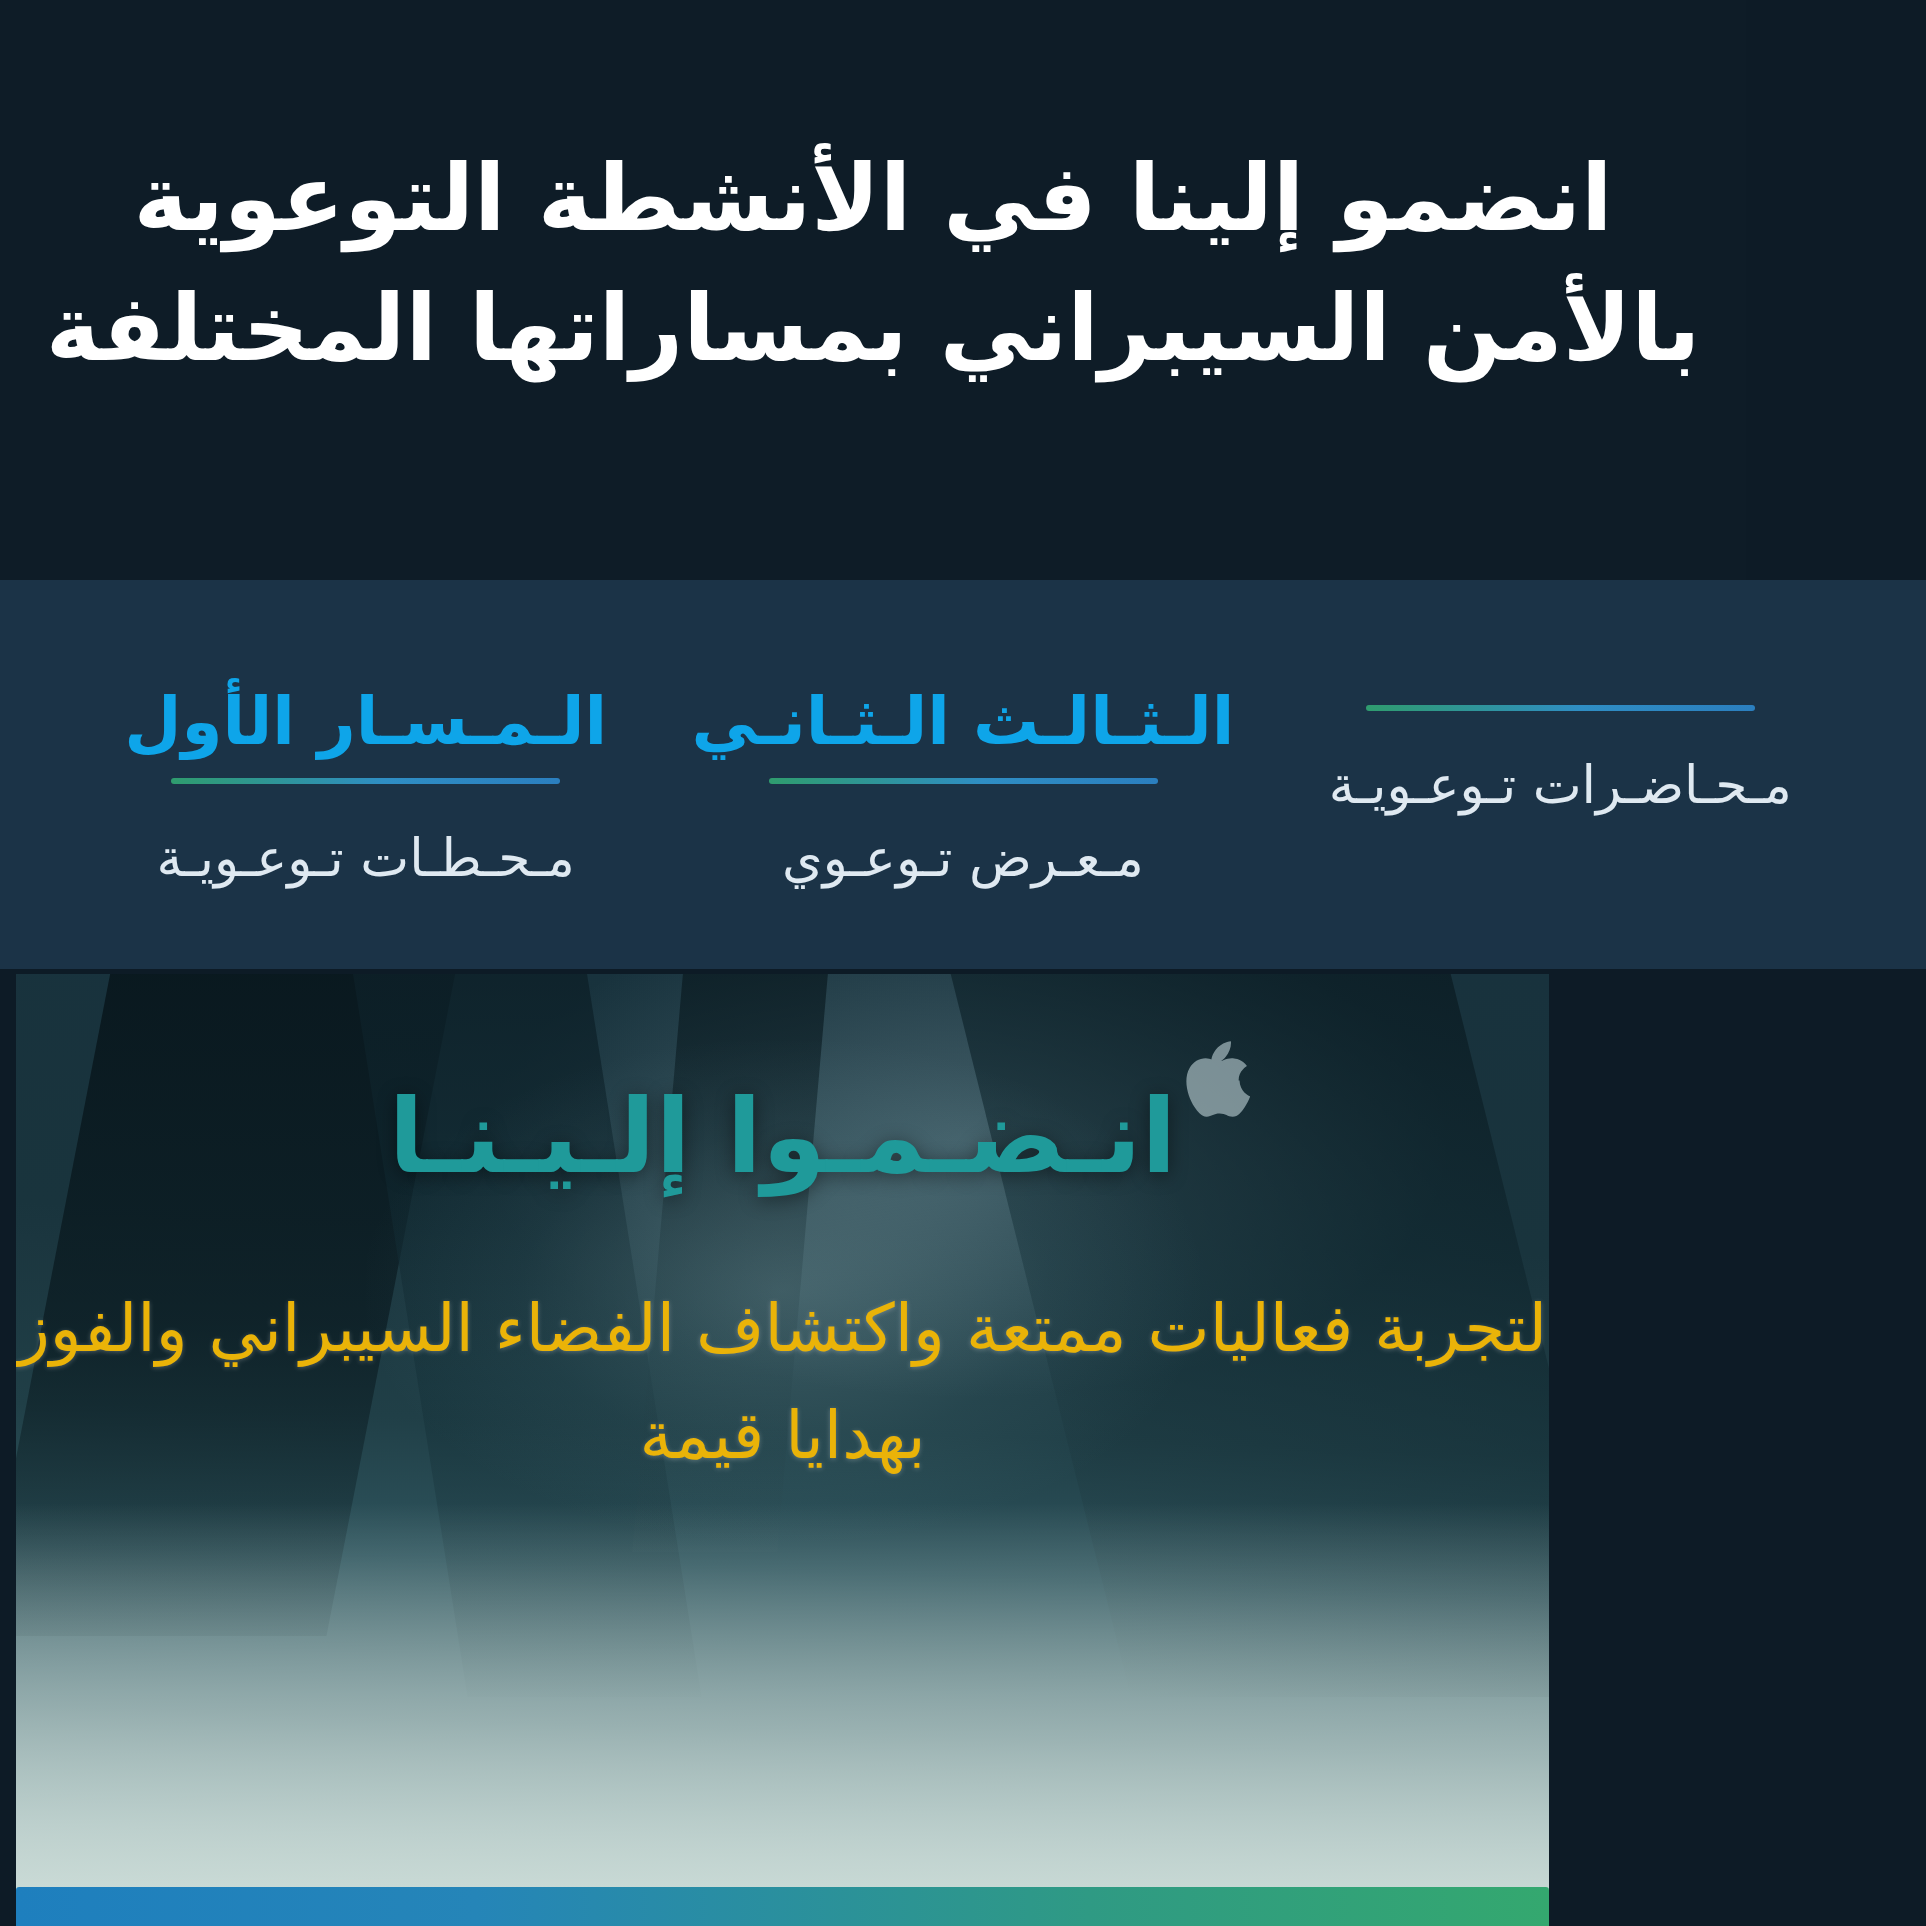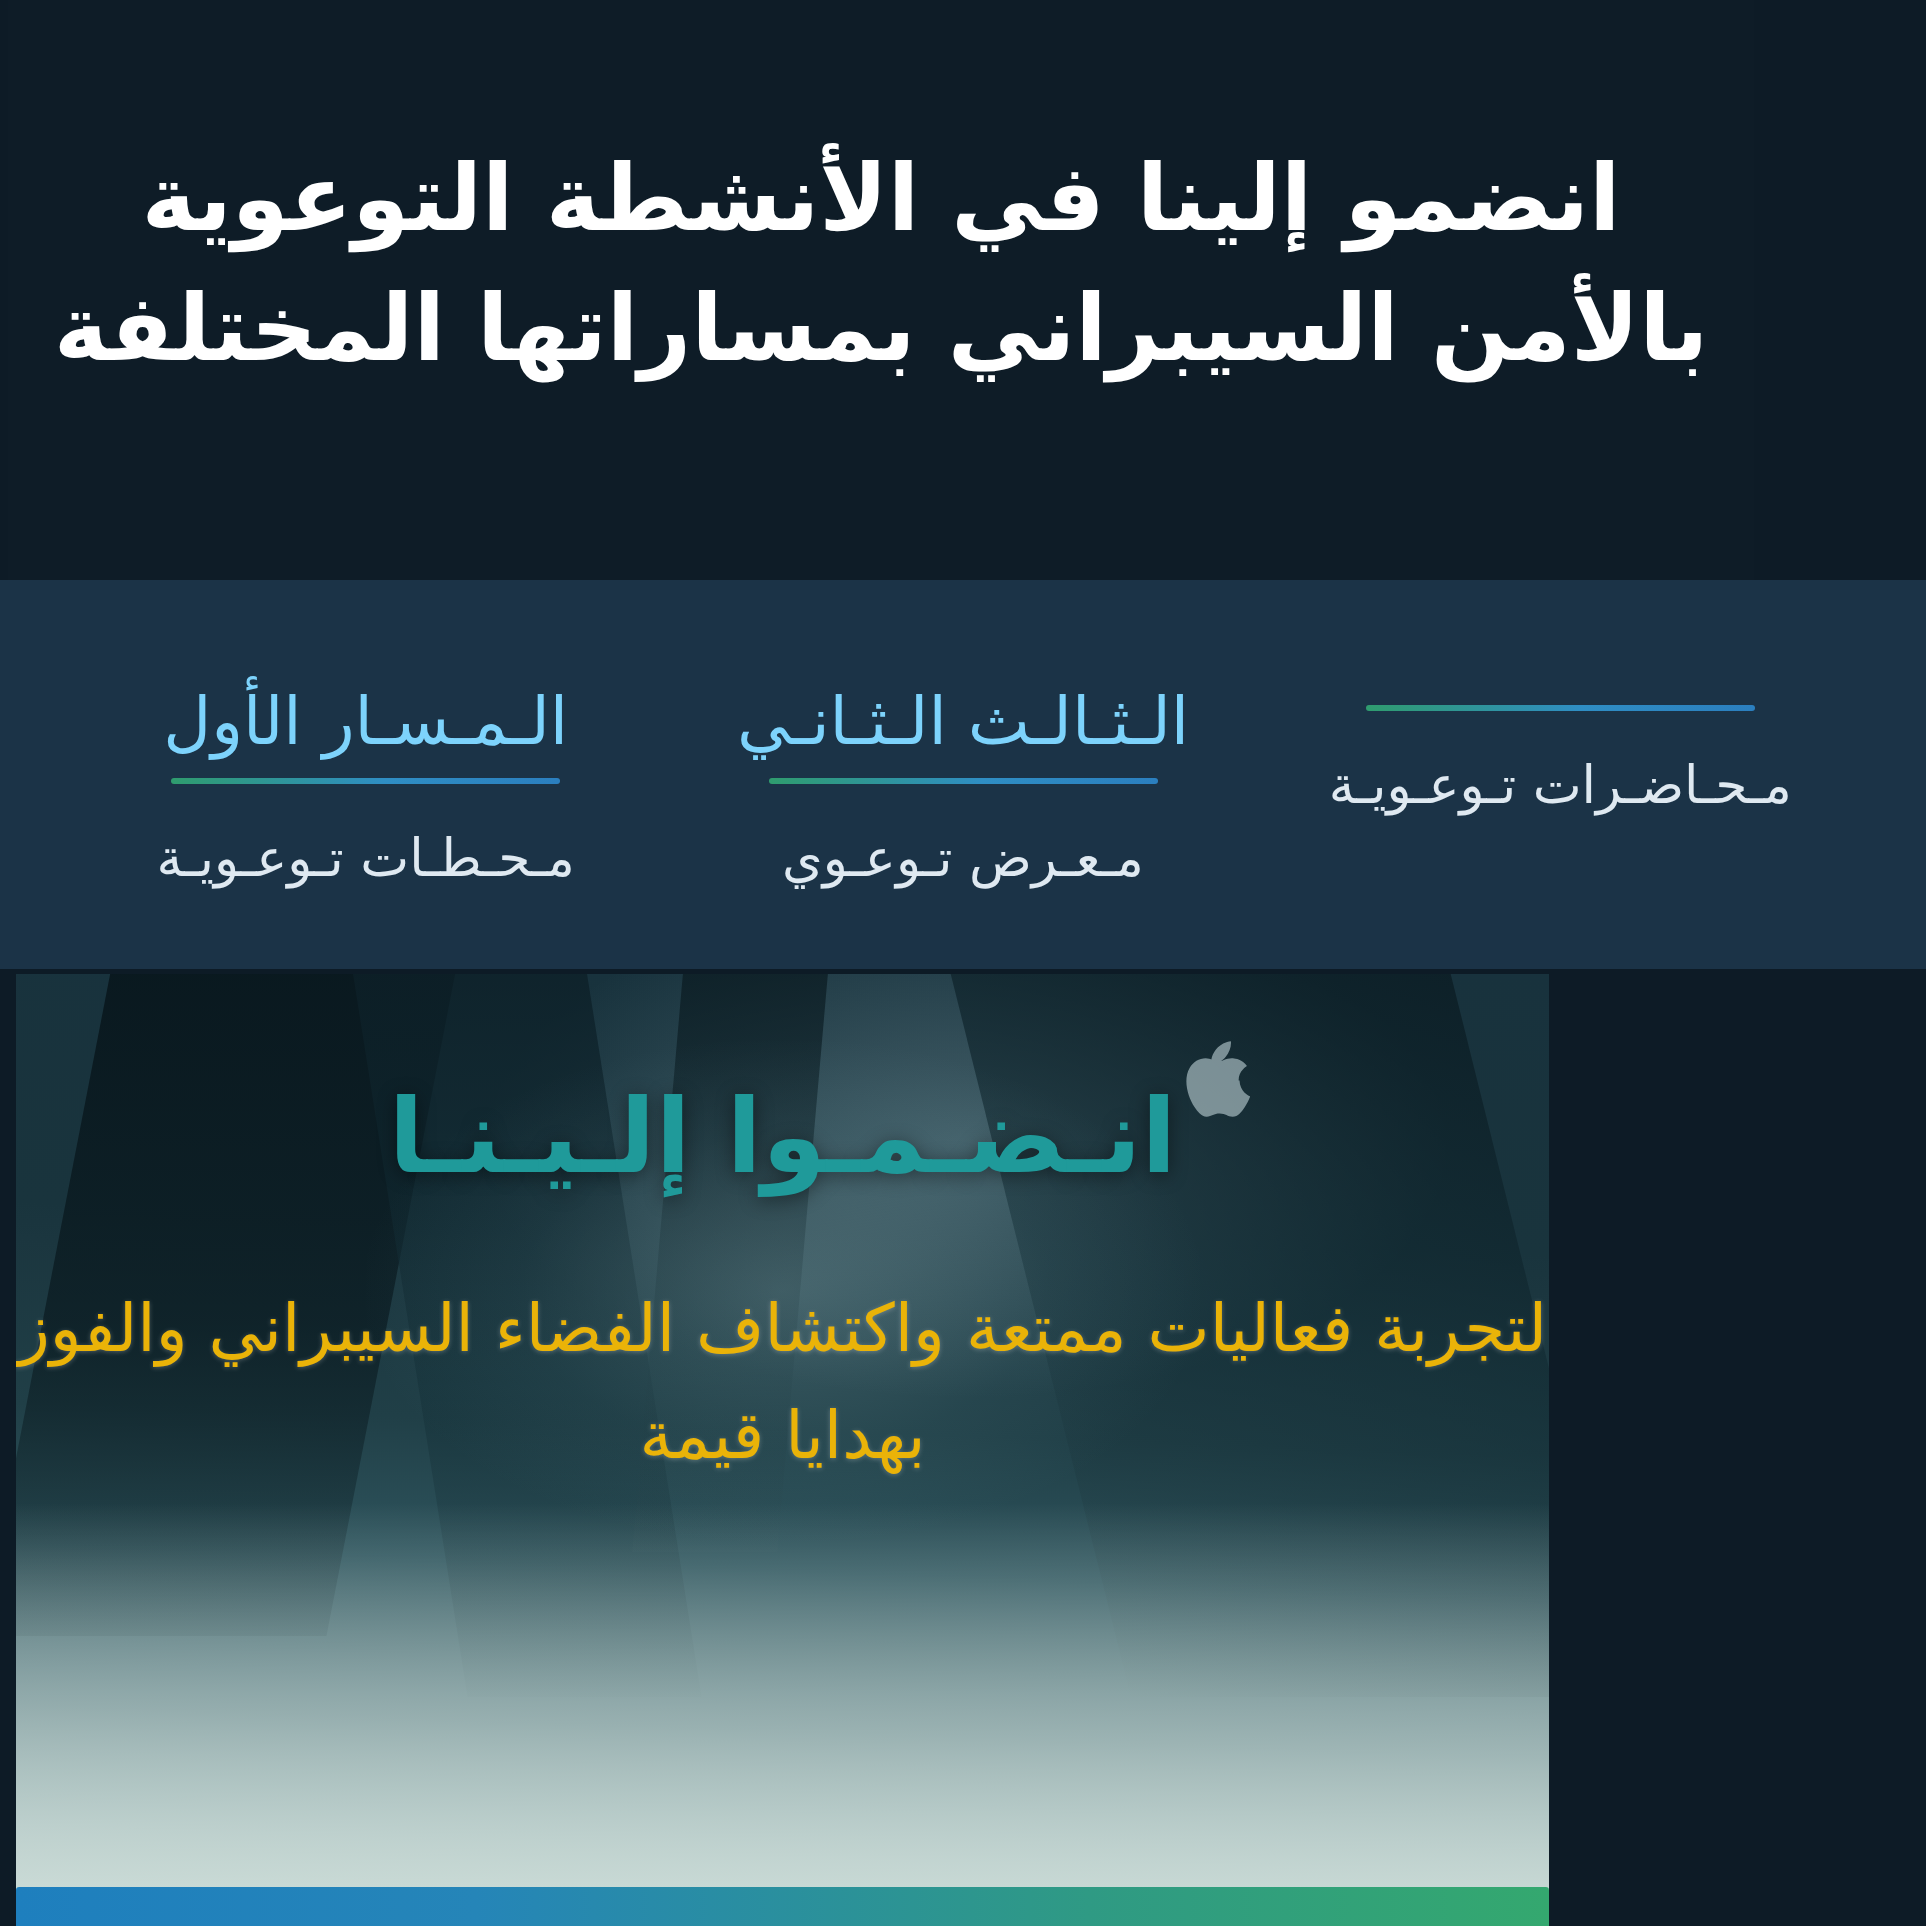--- a/index.html
+++ b/index.html
@@ -11,21 +11,21 @@
     width: 1926px;
     height: 1926px;
     font-family: "DejaVu Sans", "Liberation Sans", sans-serif;
     overflow: hidden;
     position: relative;
   }
 
   
   .panel-top {
     position: absolute;
-    left: 8px;
+    left: 0;
     top: 0;
     width: 1746px;
     height: 580px;
     background: #0e1c27;
     overflow: hidden;
   }
   .top-inner {
     position: absolute;
     left: 0;
     right: 0;
@@ -72,22 +72,22 @@
     direction: rtl;
   }
   .path-col {
     flex: 1 1 0;
     display: flex;
     flex-direction: column;
     align-items: center;
     padding-top: 106px;
   }
   .path-title {
-    color: #7dd3fc;
-    font-weight: normal;
+    color: #0ea5e9;
+    font-weight: bold;
     font-size: 66px;
     letter-spacing: 3.3px;
     white-space: nowrap;
     line-height: 1.1;
   }
   .path-rule {
     margin-top: 19px;
     width: 389px;
     max-width: 86%;
     height: 6.1px;

